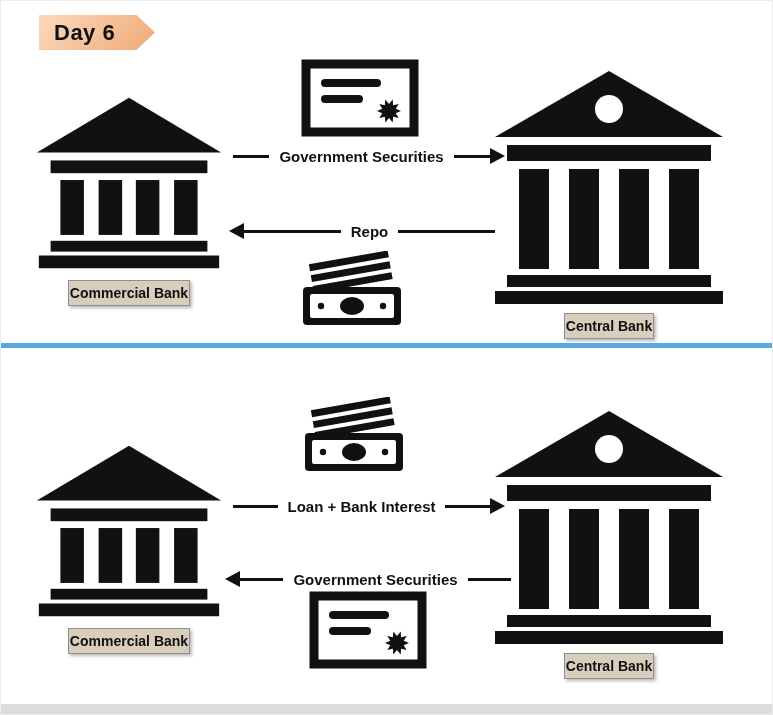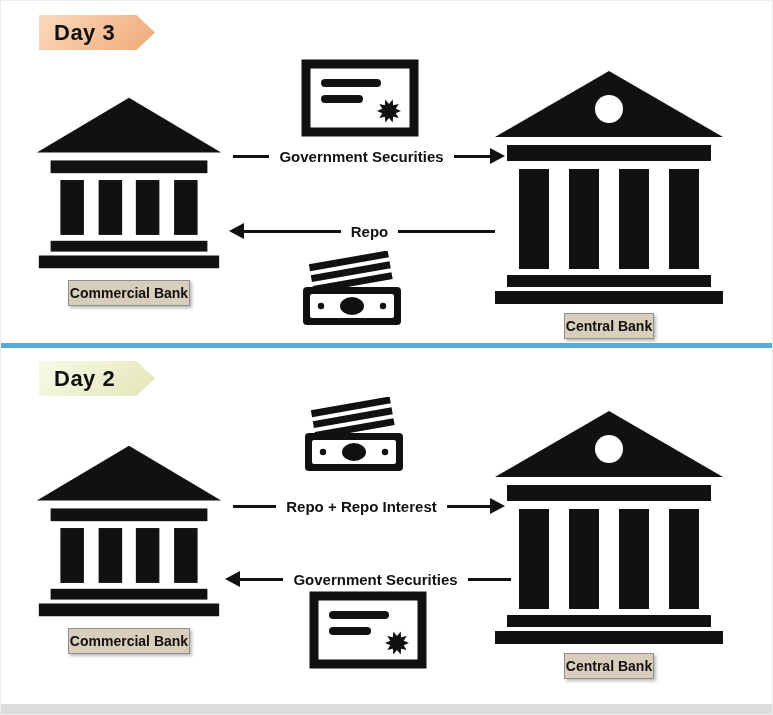--- a/index.html
+++ b/index.html
@@ -40,21 +40,21 @@
   .bottom-strip { position:absolute; left:0; bottom:0; width:100%; height:10px; background:#dcdcdc; }
 </style>
 </head>
 <body>
 
 <div class="canvas">
 
   <section class="day" id="day1">
 
     <div class="banner banner-day1">
-      <span>Day 3</span>
+      <span>Day 6</span>
     </div>
 
     <div class="bank" style="left:30px; top:92px;">
       <svg width="196" height="178" viewBox="0 0 200 180" aria-hidden="true">
         <g fill="#111">
           <polygon points="100,4 194,60 6,60"></polygon>
           <rect x="20" y="68" width="160" height="13"></rect>
           <rect x="30" y="88" width="24" height="56"></rect>
           <rect x="69" y="88" width="24" height="56"></rect>
           <rect x="107" y="88" width="24" height="56"></rect>
@@ -119,23 +119,20 @@
       <div class="bank-label">
         <span>Central Bank</span>
       </div>
     </div>
   </section>
 
   <div class="divider"></div>
 
   <section class="day" id="day2">
 
-    <div class="banner banner-day2">
-      <span>Day 2</span>
-    </div>
 
     <svg class="icon-abs" style="left:298px; top:44px;" width="110" height="78" viewBox="0 0 110 78" aria-hidden="true">
       <g transform="rotate(-10 55 22)" fill="#111">
         <rect x="14" y="6" width="80" height="7"></rect>
         <rect x="14" y="17" width="80" height="7"></rect>
         <rect x="14" y="28" width="80" height="7"></rect>
       </g>
       <rect x="6" y="36" width="98" height="38" rx="4" fill="#111"></rect>
       <rect x="13" y="43" width="84" height="24" rx="2" fill="#fff"></rect>
       <ellipse cx="55" cy="55" rx="12" ry="9" fill="#111"></ellipse>
@@ -156,21 +153,21 @@
           <rect x="8" y="165" width="184" height="13"></rect>
         </g>
       </svg>
       <div class="bank-label">
         <span>Commercial Bank</span>
       </div>
     </div>
 
     <div class="arrow" style="left:232px; top:144px; width:272px;">
       <span class="line"></span>
-      <span class="label">Repo + Repo Interest</span>
+      <span class="label">Loan + Bank Interest</span>
       <span class="line"></span>
       <span class="head-right"></span>
     </div>
 
     <div class="arrow" style="left:224px; top:217px; width:286px;">
       <span class="head-left"></span>
       <span class="line"></span>
       <span class="label">Government Securities</span>
       <span class="line"></span>
     </div>

